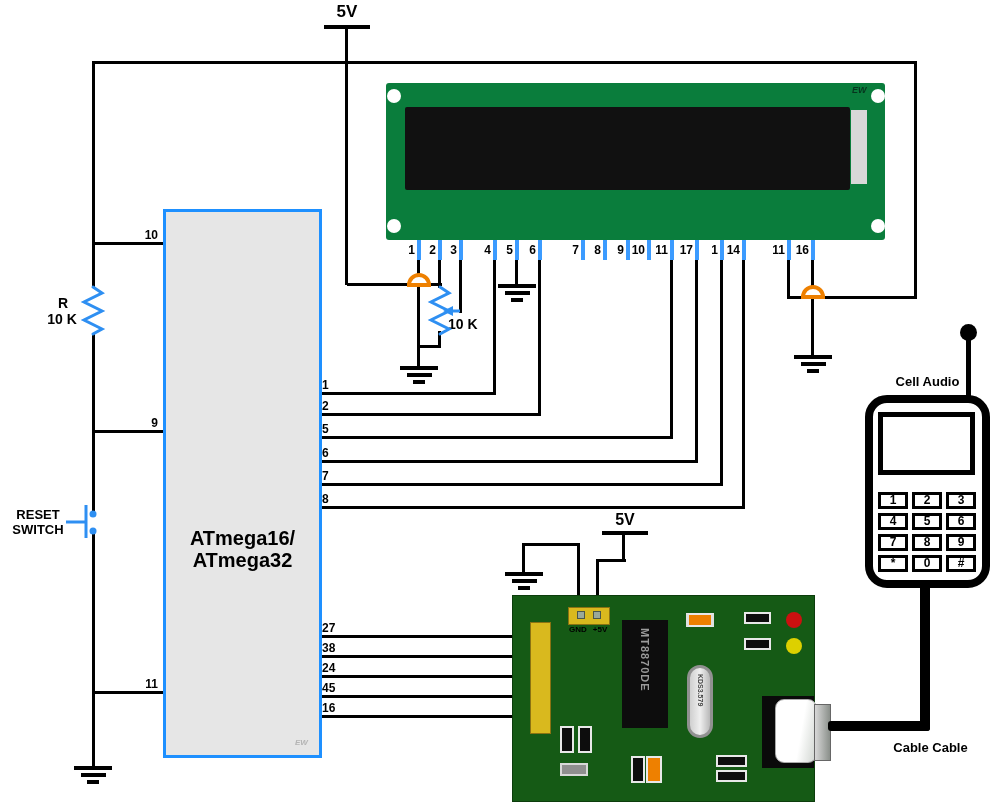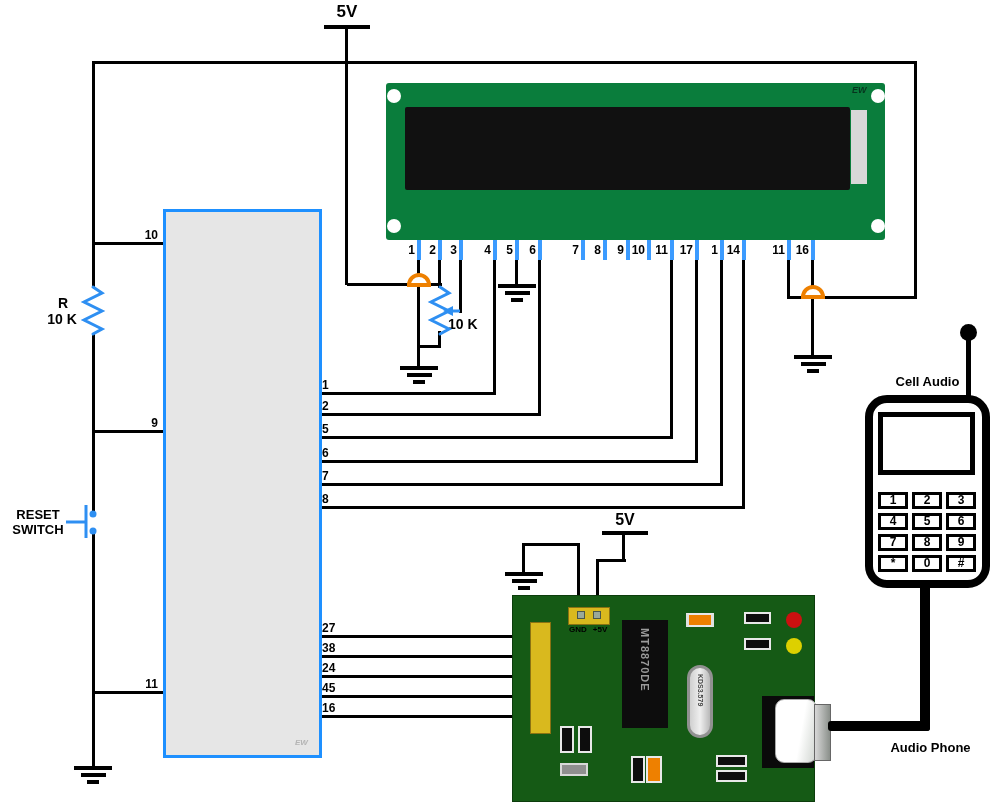--- a/index.html
+++ b/index.html
@@ -258,20 +258,24 @@
   <div id="lcd-board"></div>
   <div class="hole" style="left:387px;top:89px;"></div>
   <div class="hole" style="left:871px;top:89px;"></div>
   <div class="hole" style="left:387px;top:219px;"></div>
   <div class="hole" style="left:871px;top:219px;"></div>
   <div class="watermark" style="left:852px;top:85px;color:#06351e;">EW</div>
   <div id="lcd-bezel"></div>
   <div id="lcd-strip"></div>
 
   <div id="mcu-box"></div>
+  <div id="mcu-title">
+    <span>ATmega16/</span><br>
+    <span>ATmega32</span>
+  </div>
   <div class="watermark" style="left:295px;top:738px;color:#b5b5b5;font-size:8px;">EW</div>
 
   <div class="side-label" style="left:50px;top:295px;width:26px;">R</div>
   <div class="side-label" style="left:38px;top:311px;width:48px;">10 K</div>
 
   <div class="side-label" style="left:448px;top:316px;width:44px;text-align:left;">10 K</div>
 
   <div class="caption" style="left:8px;top:507px;width:60px;">RESET</div>
   <div class="caption" style="left:4px;top:522px;width:68px;">SWITCH</div>
 
@@ -321,21 +325,21 @@
       <div class="pkey" style="left: 878px; top: 534px;">7</div>
       <div class="pkey" style="left: 912px; top: 534px;">8</div>
       <div class="pkey" style="left: 946px; top: 534px;">9</div>
       <div class="pkey" style="left: 878px; top: 555px;">*</div>
       <div class="pkey" style="left: 912px; top: 555px;">0</div>
       <div class="pkey" style="left: 946px; top: 555px;">#</div>
     </div>
 
   <div class="cable" style="left:920px;top:584px;width:10px;height:147px;"></div>
   <div class="cable" style="left:828px;top:721px;width:102px;height:10px;"></div>
-  <div class="caption" style="left:888px;top:740px;width:85px;">Audio Phone</div>
+  <div class="caption" style="left:888px;top:740px;width:85px;">Cable Cable</div>
 
   <svg class="overlay" width="1000" height="807">
     <path d="M93 287 L102 293 L84 302 L102 311 L84 320 L102 329 L93 334" fill="none" stroke="#2E8FF2" stroke-width="3" stroke-linecap="round"></path>
     <path d="M440 287 L449 293 L431 302 L449 311 L431 320 L449 329 L440 334" fill="none" stroke="#2E8FF2" stroke-width="3" stroke-linecap="round"></path>
     <line x1="460" y1="311" x2="452" y2="311" stroke="#2E8FF2" stroke-width="3"></line>
     <polygon points="453,306 443,311 453,316" fill="#2E8FF2"></polygon>
     <line x1="86" y1="505" x2="86" y2="538" stroke="#2E8FF2" stroke-width="3"></line>
     <line x1="66" y1="522" x2="85" y2="522" stroke="#2E8FF2" stroke-width="3"></line>
     <circle cx="93" cy="514" r="3.5" fill="#2E8FF2"></circle>
     <circle cx="93" cy="531" r="3.5" fill="#2E8FF2"></circle>

